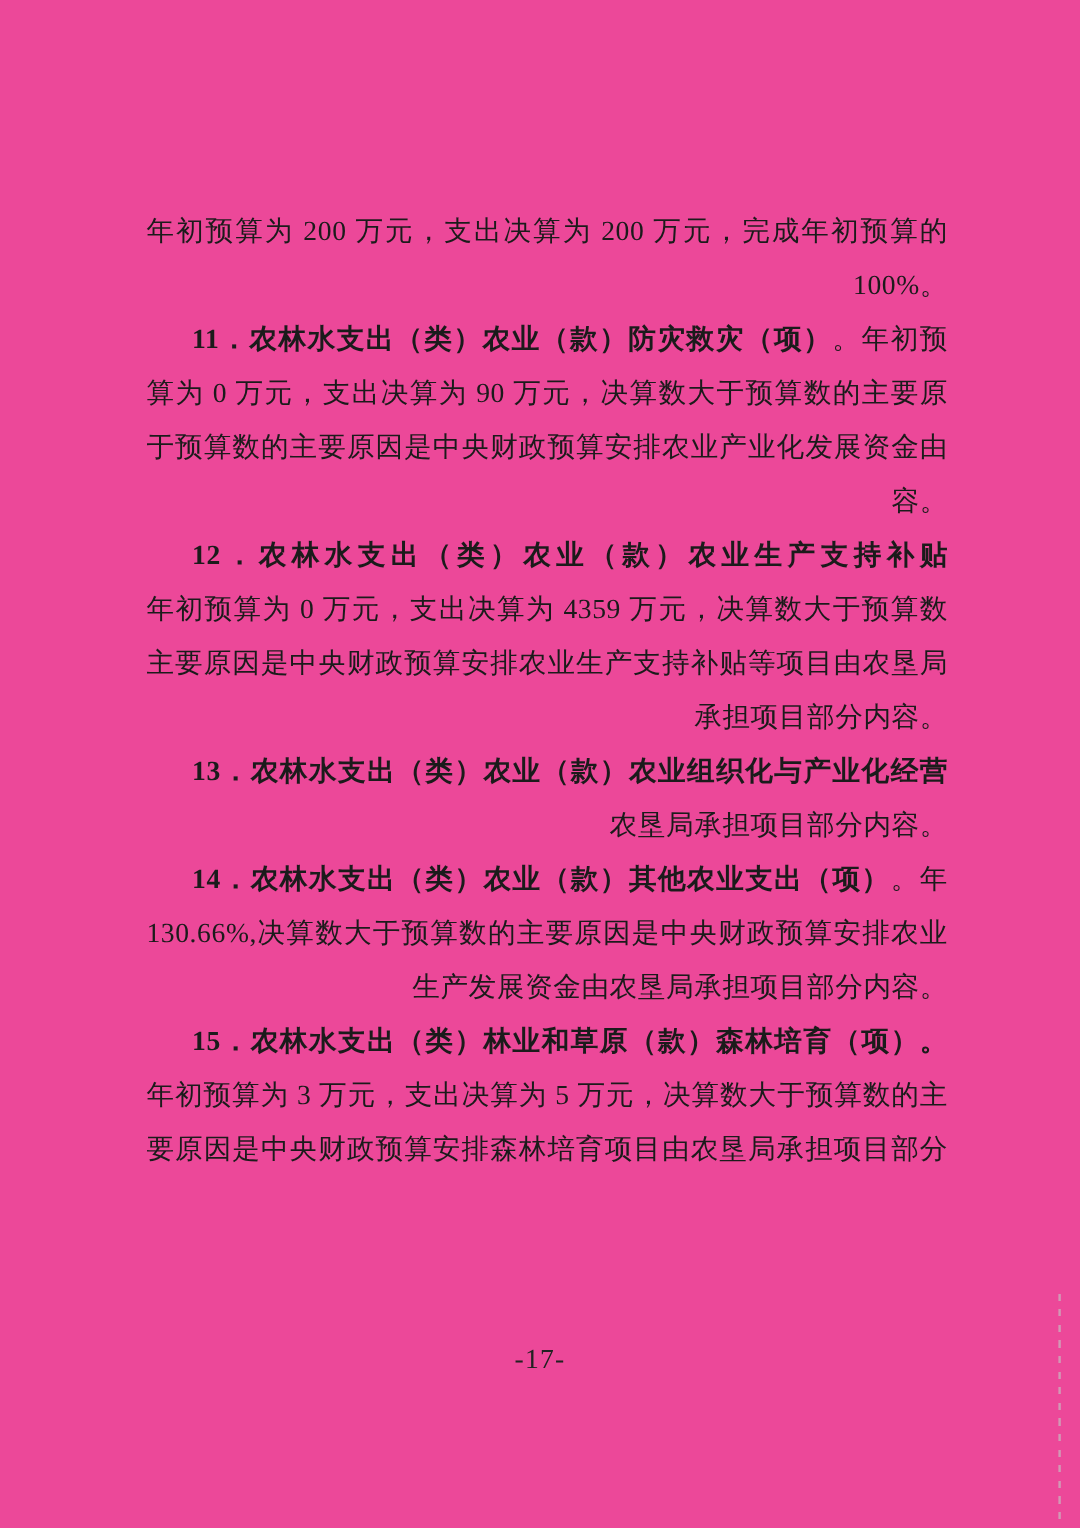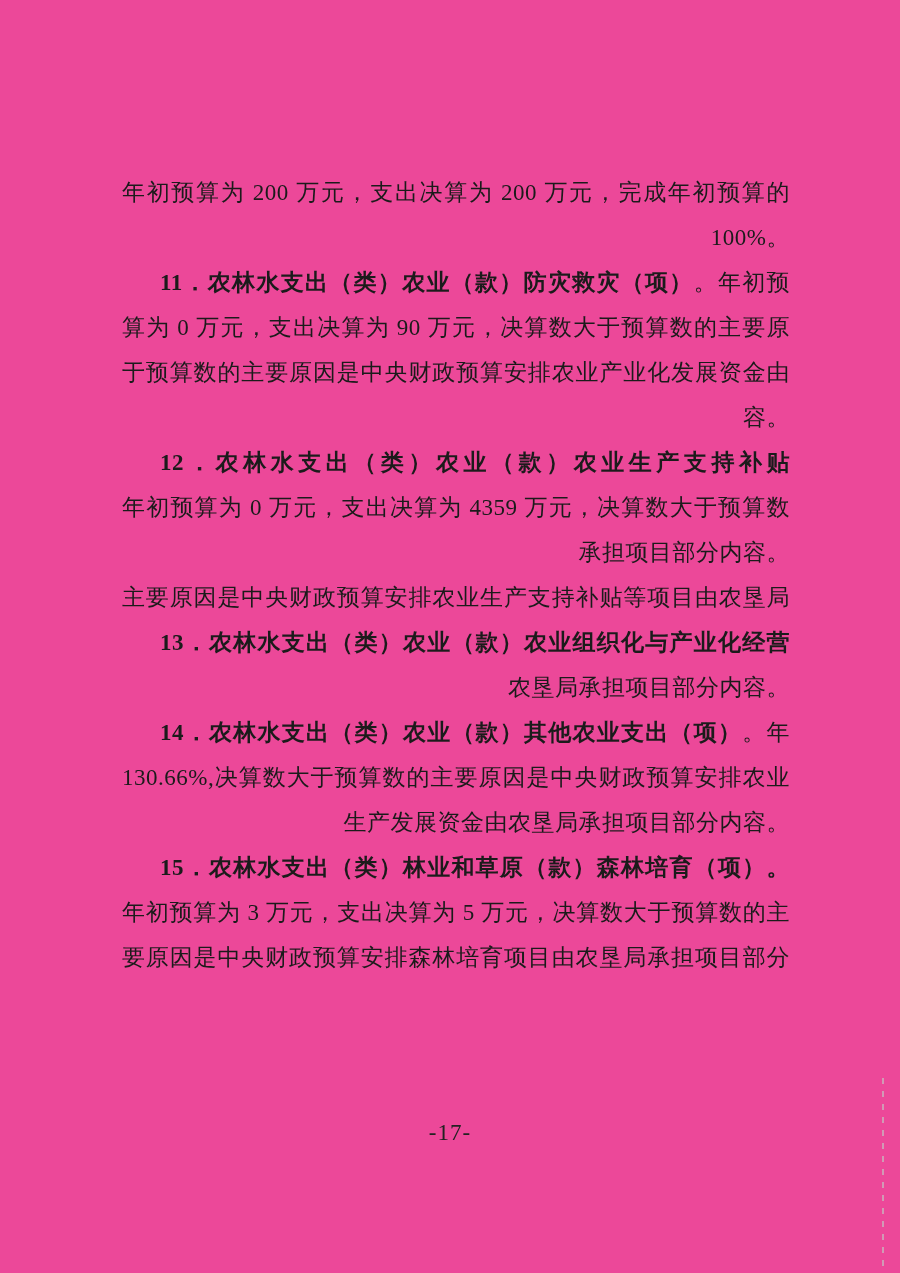--- a/index.html
+++ b/index.html
@@ -78,22 +78,22 @@
 <div class="page">
   <div class="doc-body">
       <div class="line just"><span class="run">年初预算为 200 万元，支出决算为 200 万元，完成年初预算的</span></div>
       <div class="line"><span class="run">100%。</span></div>
       <div class="line just indent"><span class="run bold">11．农林水支出（类）农业（款）防灾救灾（项）</span><span class="run">。年初预</span></div>
       <div class="line just"><span class="run">算为 0 万元，支出决算为 90 万元，决算数大于预算数的主要原因</span></div>
       <div class="line just"><span class="run">于预算数的主要原因是中央财政预算安排农业产业化发展资金由</span></div>
       <div class="line"><span class="run">容。</span></div>
       <div class="line just indent"><span class="run bold">12．农林水支出（类）农业（款）农业生产支持补贴（项）。</span></div>
       <div class="line just"><span class="run">年初预算为 0 万元，支出决算为 4359 万元，决算数大于预算数的</span></div>
+      <div class="line just"><span class="run">主要原因是中央财政预算安排农业生产支持补贴等项目由农垦局</span></div>
       <div class="line"><span class="run">承担项目部分内容。</span></div>
-      <div class="line just"><span class="run">主要原因是中央财政预算安排农业生产支持补贴等项目由农垦局</span></div>
       <div class="line just indent"><span class="run bold">13．农林水支出（类）农业（款）农业组织化与产业化经营</span></div>
       <div class="line"><span class="run">农垦局承担项目部分内容。</span></div>
       <div class="line just indent"><span class="run bold">14．农林水支出（类）农业（款）其他农业支出（项）</span><span class="run">。年</span></div>
       <div class="line just"><span class="run">130.66%,决算数大于预算数的主要原因是中央财政预算安排农业</span></div>
       <div class="line"><span class="run">生产发展资金由农垦局承担项目部分内容。</span></div>
       <div class="line just indent"><span class="run bold">15．农林水支出（类）林业和草原（款）森林培育（项）。</span></div>
       <div class="line just"><span class="run">年初预算为 3 万元，支出决算为 5 万元，决算数大于预算数的主</span></div>
       <div class="line just"><span class="run">要原因是中央财政预算安排森林培育项目由农垦局承担项目部分</span></div>
     </div>
   <div class="page-number">-17-</div>

